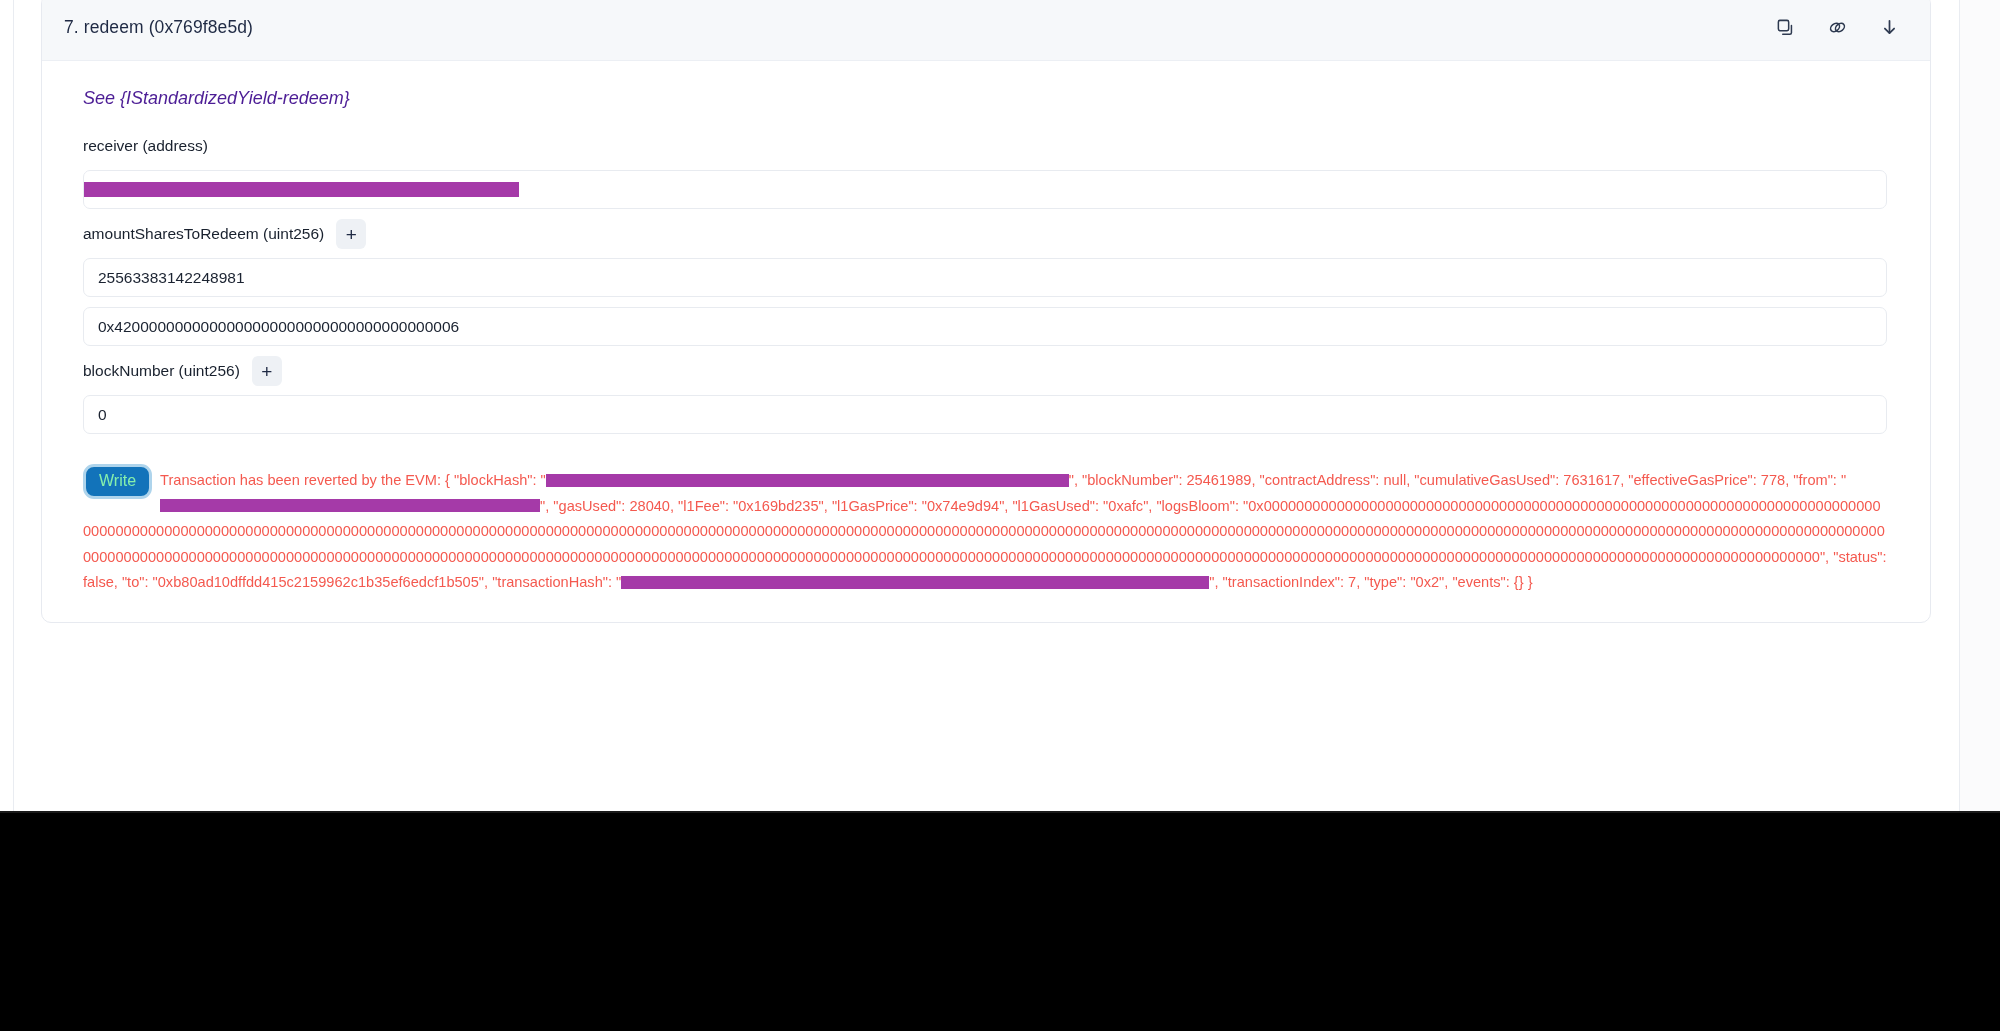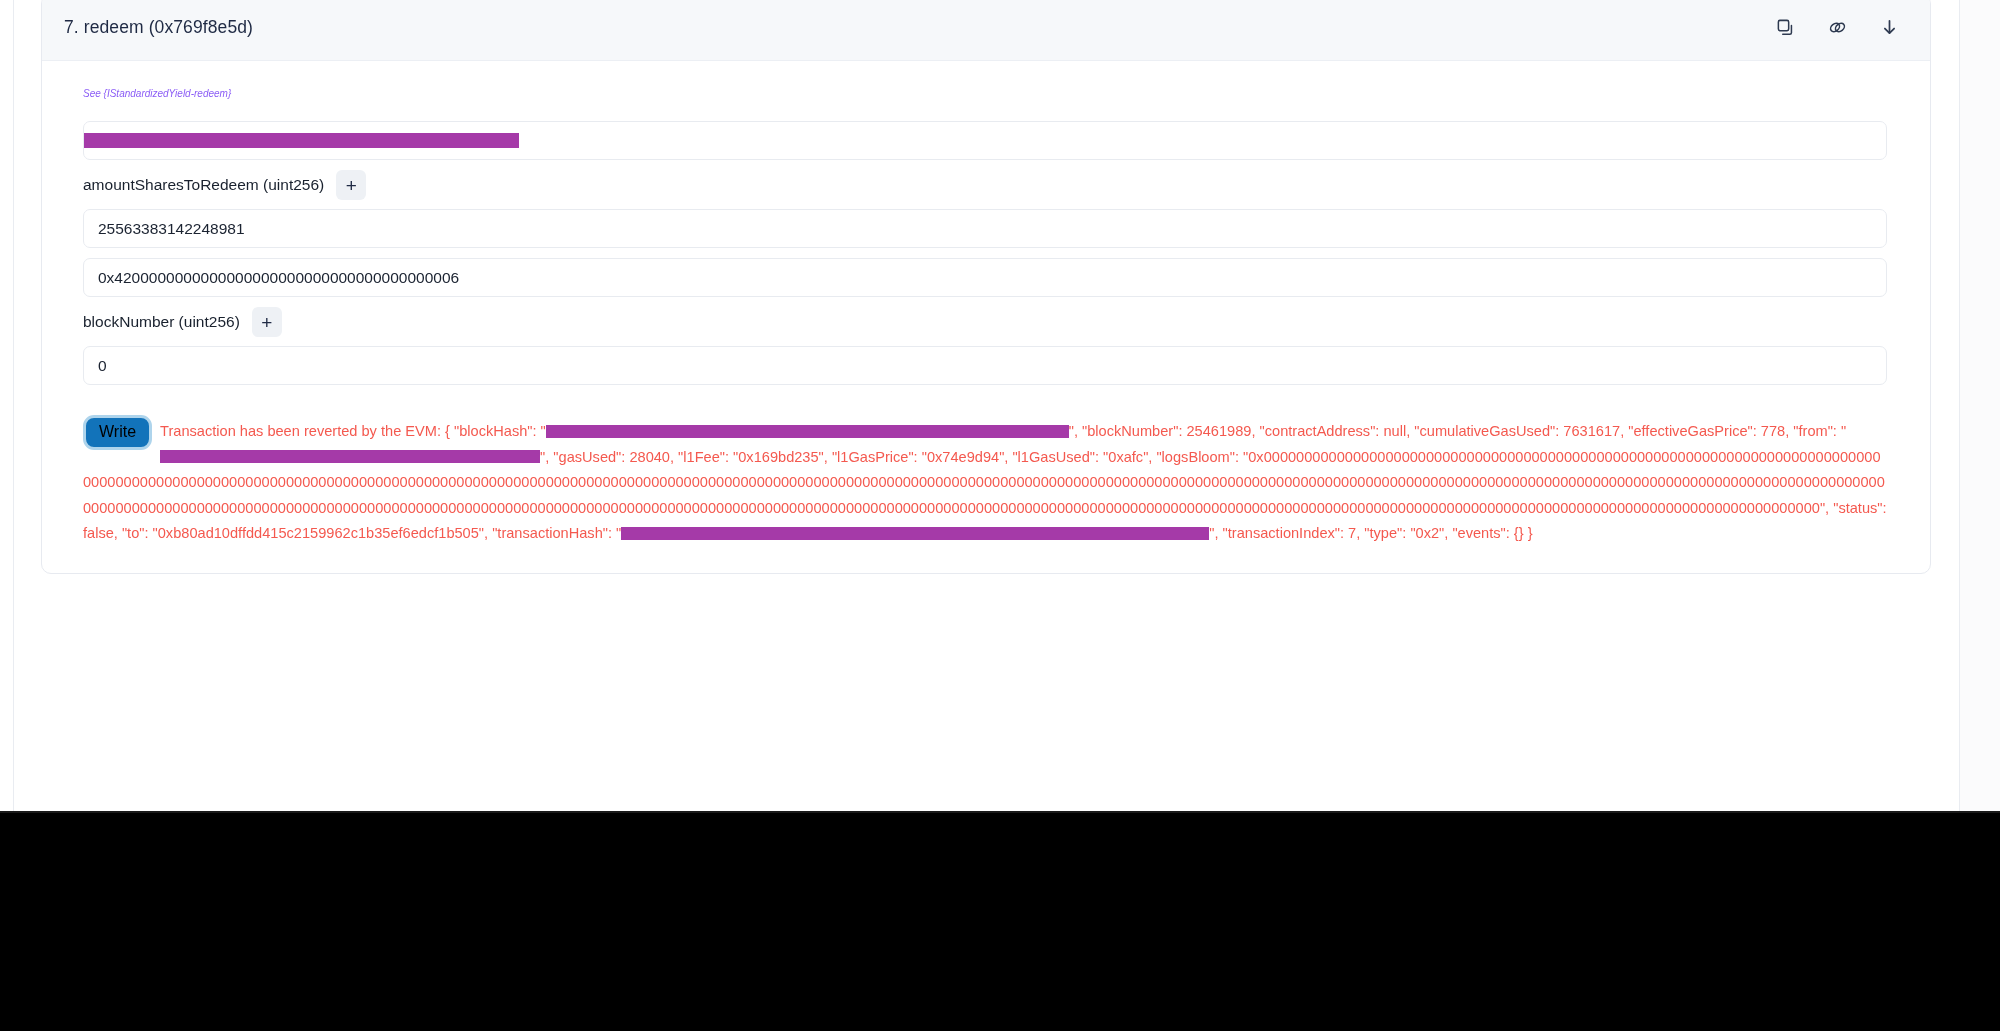--- a/index.html
+++ b/index.html
@@ -102,22 +102,22 @@
     cursor: pointer;
   }
   .icon-btn svg { display: block; }
 
   .fn-body {
     padding: 24px 22px 26px 22px;
   }
 
   .see-note {
     font-style: italic;
-    font-size: 10px;
-    color: #8b5cf6;
+    font-size: 18px;
+    color: #4c1d95;
     margin: 3px 0 22px 19px;
   }
 
   .field-block { margin-bottom: 10px; }
 
   .field-label-row {
     display: flex;
     align-items: center;
     gap: 12px;
     margin: 0 0 9px 19px;
@@ -184,21 +184,21 @@
   
   .write-row {
     margin: 34px 21px 0 19px;
     position: relative;
   }
 
   .write-btn {
     float: left;
     margin: 0 8px 0 0;
     background: #1273ba;
-    color: #000000;
+    color: #86efac;
     border: 3px solid #aed4ec;
     border-radius: 11px;
     font-size: 16px;
     font-family: "Liberation Sans", sans-serif;
     padding: 5px 13px 6px 13px;
     cursor: pointer;
     line-height: 1.1;
     position: relative;
     top: -4px;
   }
@@ -248,20 +248,23 @@
             </svg>
           </span>
         </div>
       </header>
 
       <div class="fn-body">
 
         <div class="see-note">See {IStandardizedYield-redeem}</div>
 
         <div class="field-block">
+          <div class="field-label-row">
+            <span class="field-label">receiver (address)</span>
+          </div>
           <div class="field-input redacted-host">
             <span class="redaction w-receiver"></span>
             <span></span>
           </div>
         </div>
 
         <div class="field-block">
           <div class="field-label-row">
             <span class="field-label">amountSharesToRedeem (uint256)</span>
             <button class="plus-btn">+</button>

